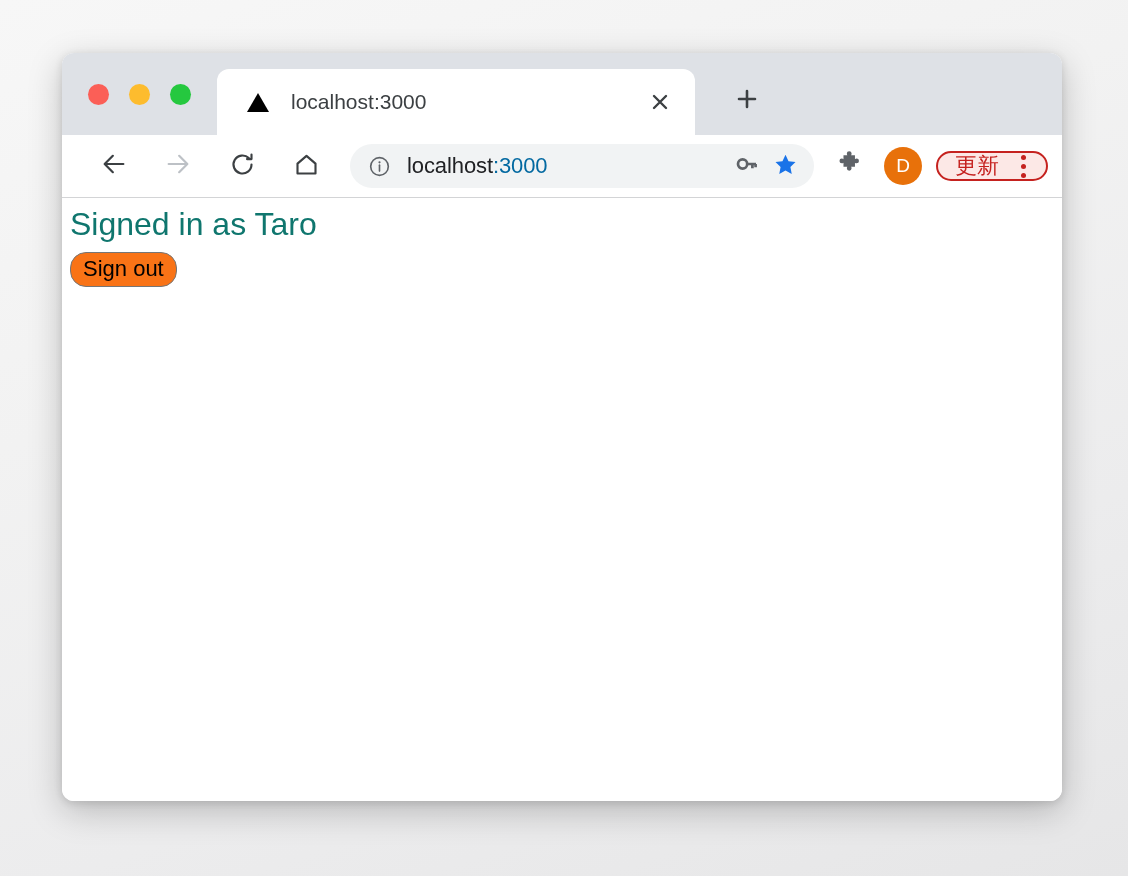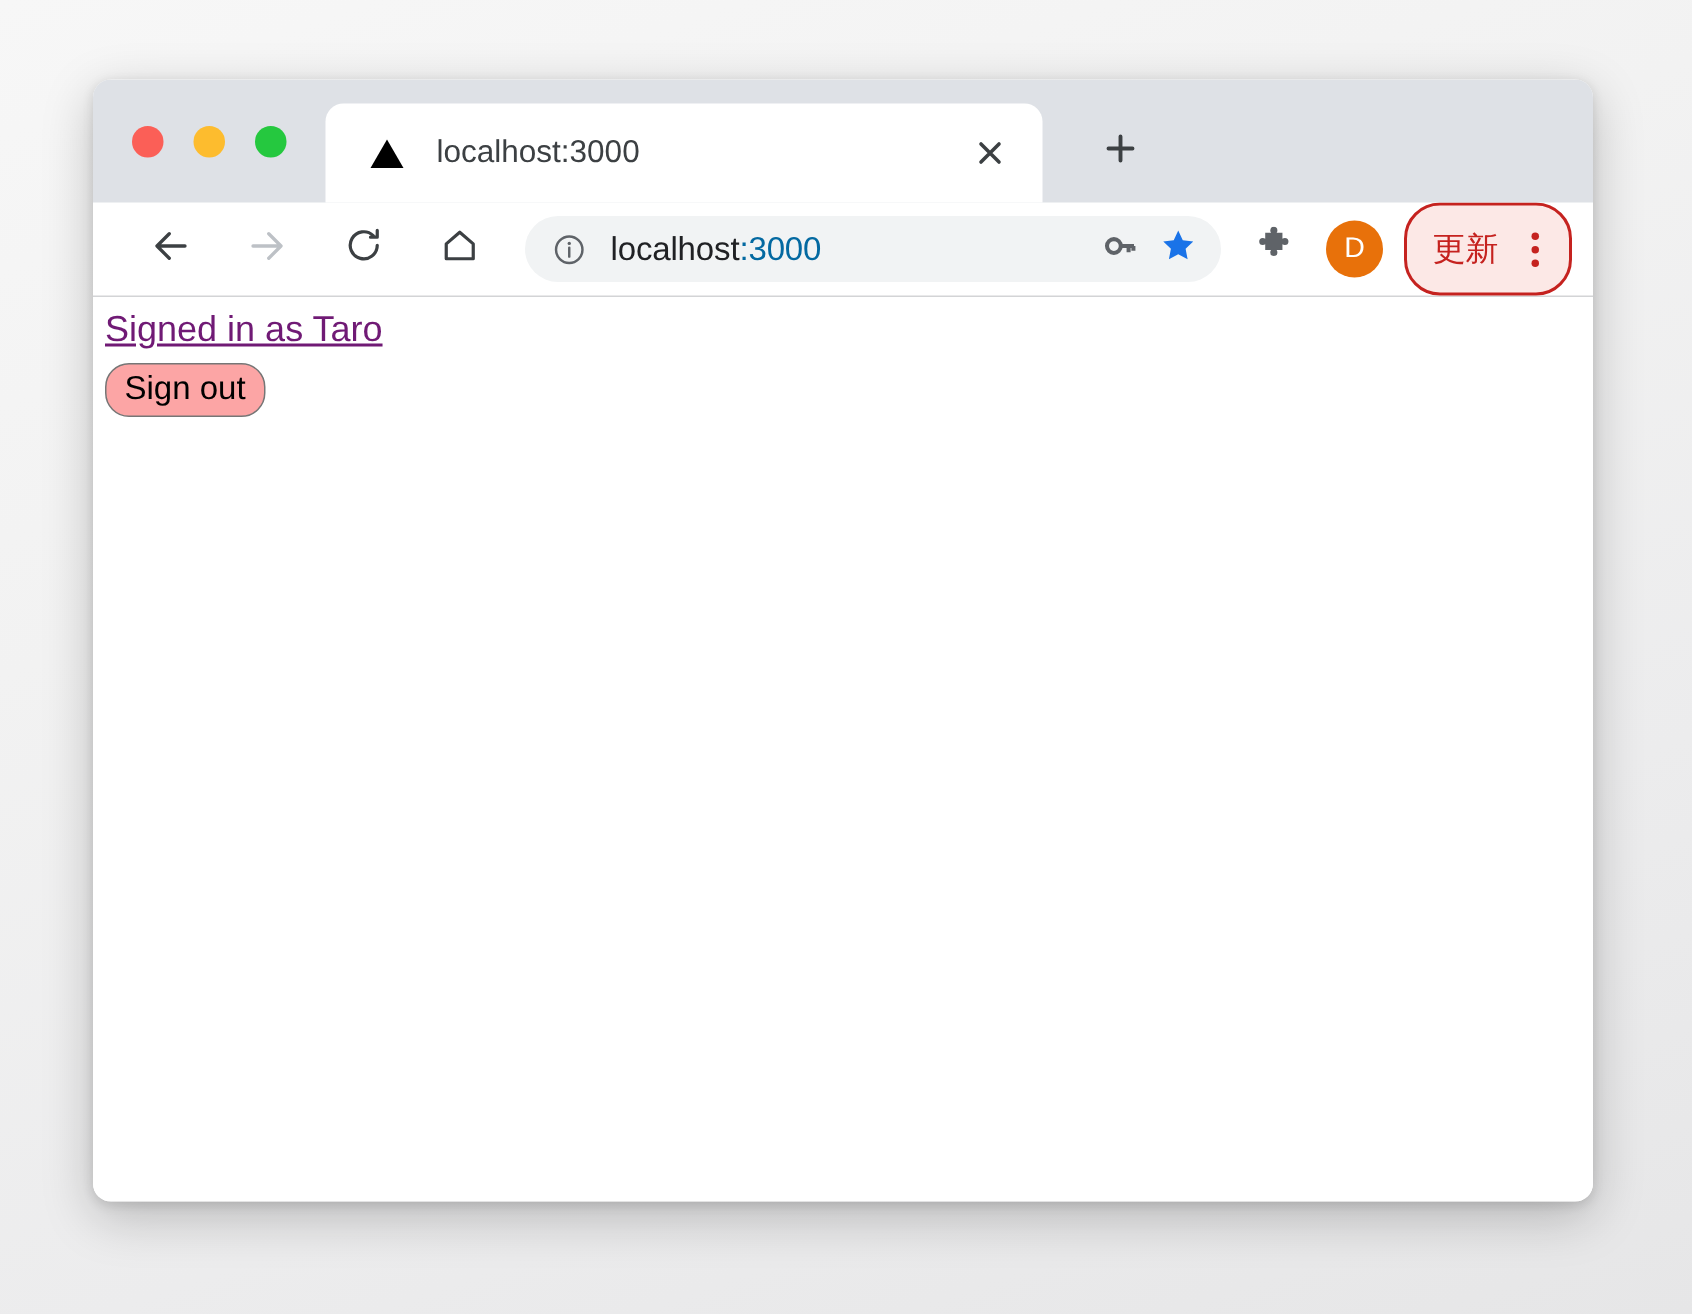--- a/index.html
+++ b/index.html
@@ -200,21 +200,21 @@
     font-size: 19px;
     display: flex;
     align-items: center;
     justify-content: center;
     margin: 0 6px 0 14px;
     flex: 0 0 auto;
     cursor: pointer;
   }
 
   .update-pill {
-    height: 62px;
+    height: 30px;
     border: 2px solid #c5221f;
     background: #fce8e6;
     border-radius: 24px;
     display: flex;
     align-items: center;
     padding: 0 13px 0 17px;
     gap: 14px;
     margin-left: 8px;
     flex: 0 0 auto;
     cursor: pointer;
@@ -248,33 +248,32 @@
     overflow: hidden;
     position: relative;
   }
 
   .page-body {
     padding: 8px 8px;
     font-family: "Liberation Sans", sans-serif;
   }
 
   .signed-in-text {
-    font-size: 24px;
-    color: #701a75;
+    font-size: 32px;
+    color: #0f766e;
     line-height: 1.18;
     white-space: nowrap;
-    text-decoration: underline;
   }
 
   .signout-btn {
     margin-top: 8px;
     font-family: "Liberation Sans", sans-serif;
     font-size: 22px;
     color: #000000;
-    background: #fca5a5;
+    background: #f97316;
     border: 1px solid #767676;
     border-radius: 16px;
     padding: 4px 12px 5px;
     cursor: pointer;
     line-height: 1.1;
   }
 </style>
 </head>
 <body>
 

